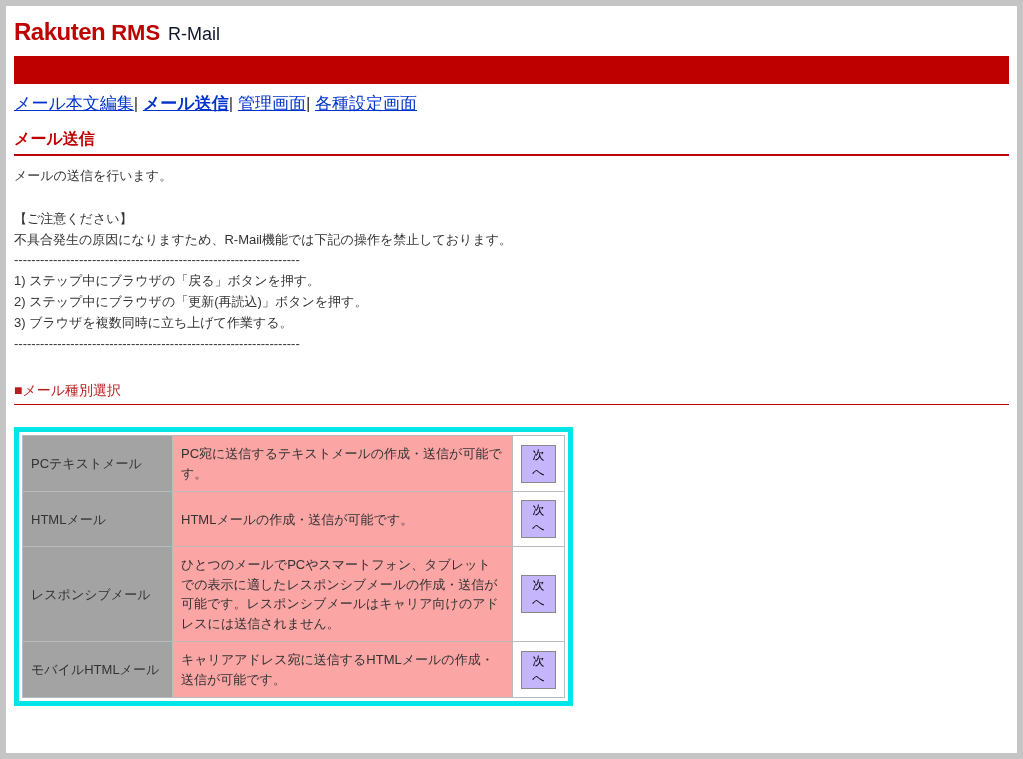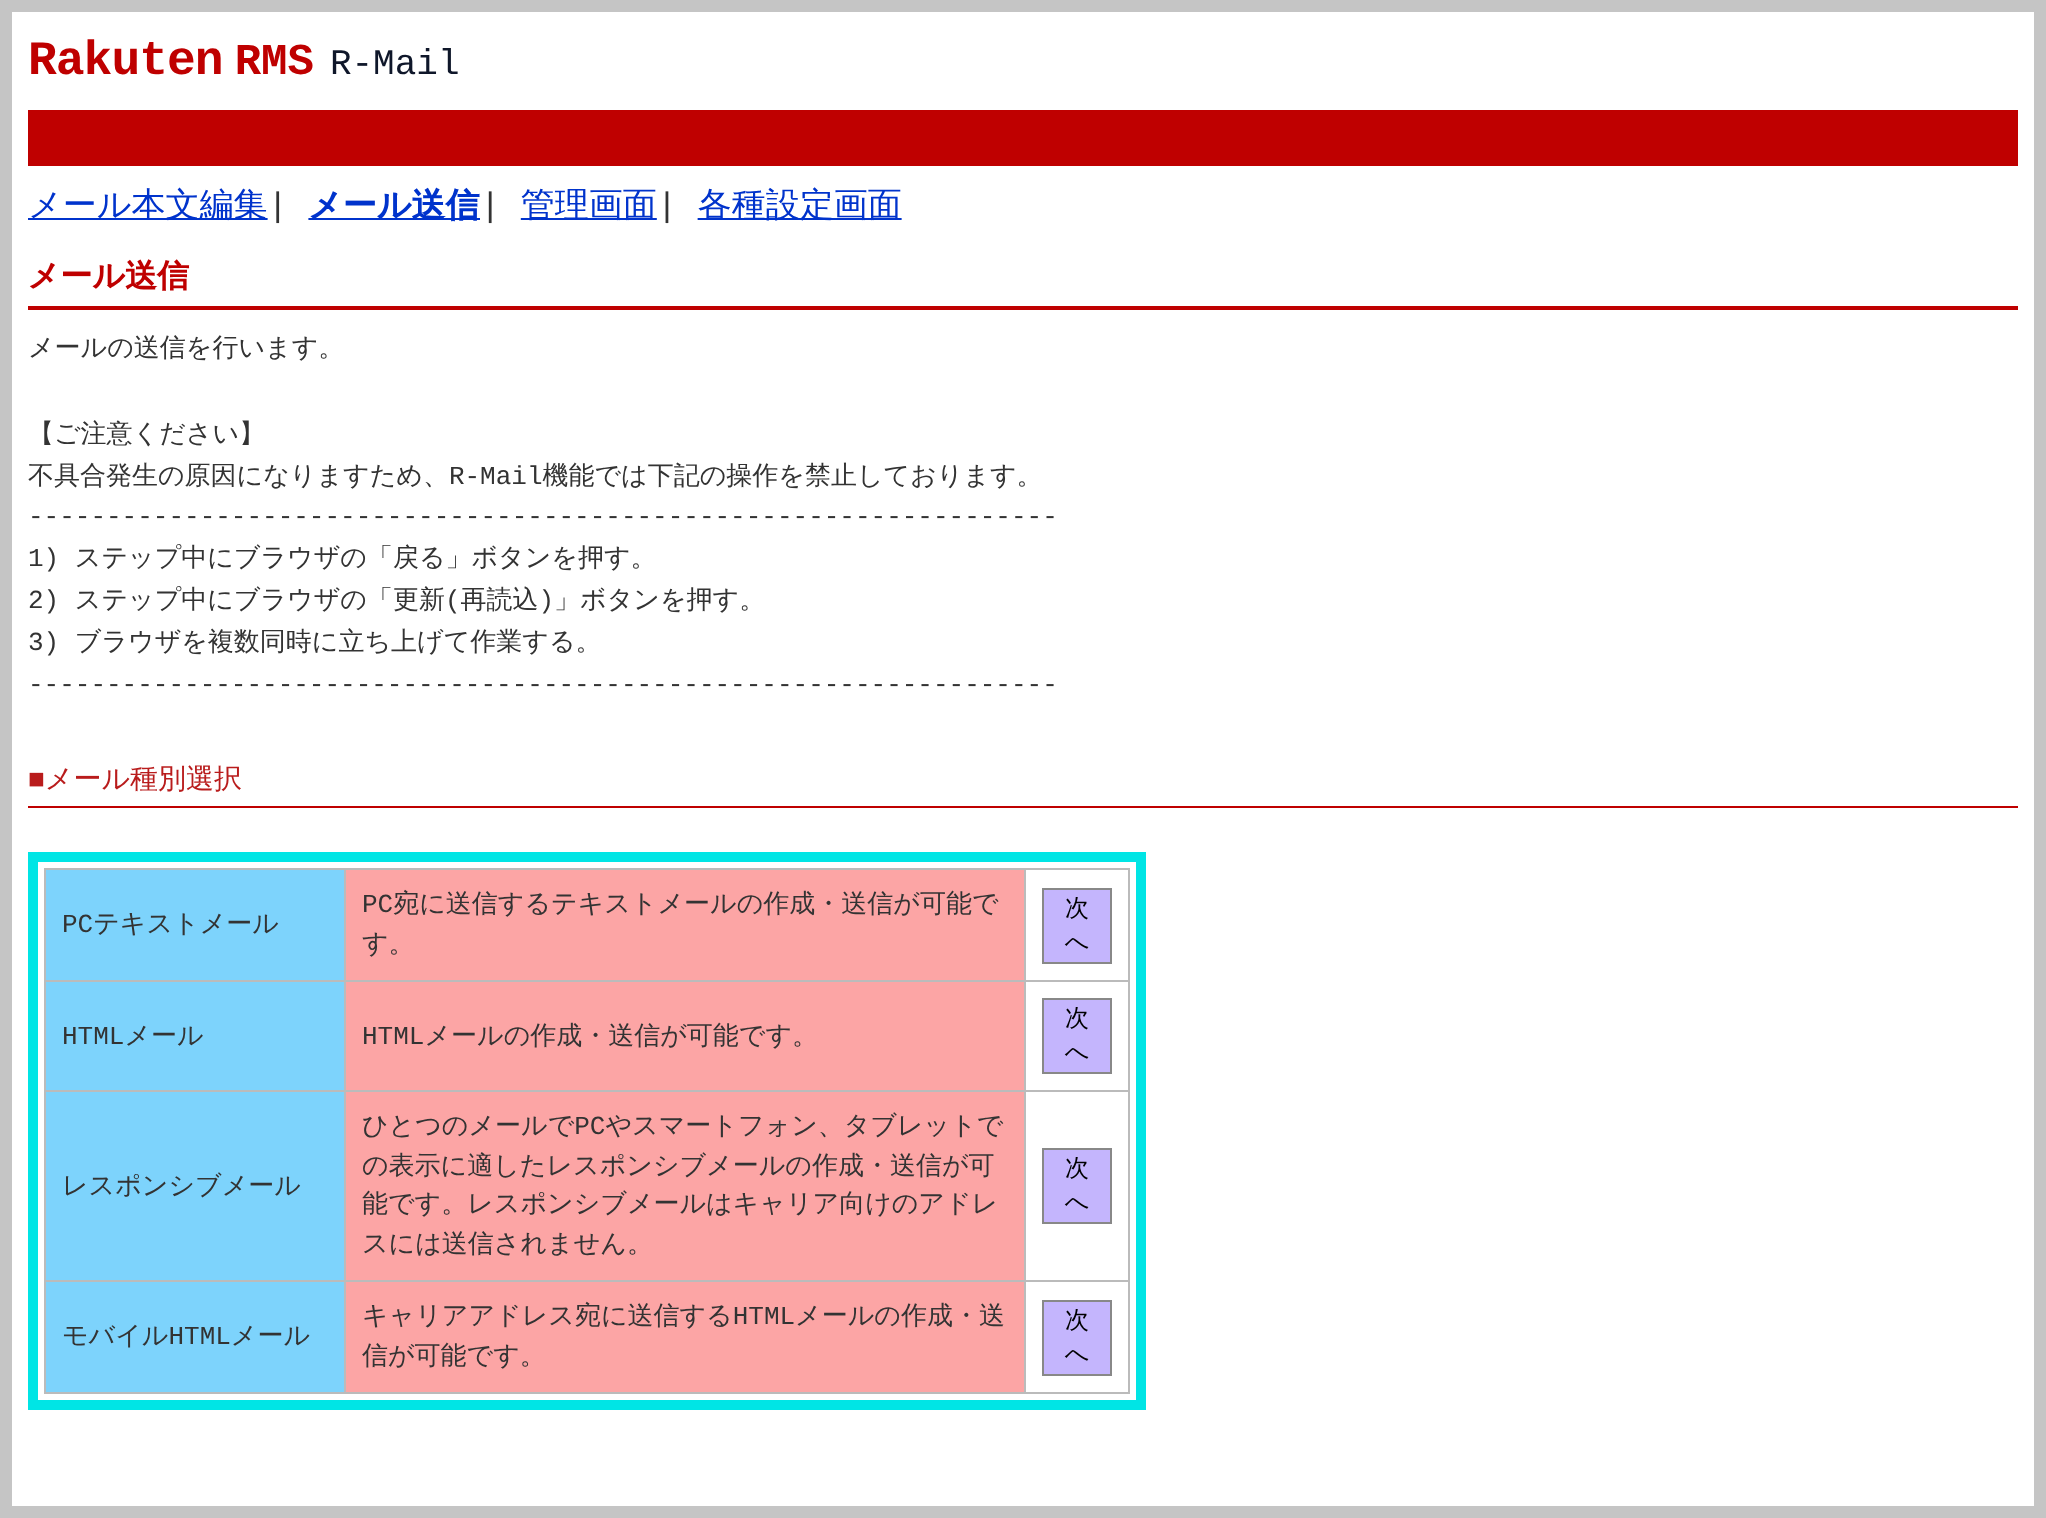--- a/index.html
+++ b/index.html
@@ -8,21 +8,20 @@
       padding: 6px;
       font-family: "Hiragino Kaku Gothic ProN", "Hiragino Sans", Meiryo, sans-serif;
       font-size: 13px;
       color: #333;
     }
     .page {
       background: #fff;
       width: 100%;
       min-height: 747px;
       padding: 8px 8px 0 8px;
-      font-family: Liberation Mono, monospace;
     }
     .logo-row {
       display: flex;
       align-items: baseline;
       gap: 2px;
       margin: 4px 0 10px 0;
     }
     .logo-rakuten {
       color: #bf0000;
       font-weight: 800;
@@ -101,21 +100,21 @@
       border-collapse: collapse;
     }
     table.mail-types td {
       border: 1px solid #bbb;
       padding: 8px 8px;
       vertical-align: middle;
       font-size: 13px;
       line-height: 1.5;
     }
     table.mail-types td.th {
-      background: #7dd3fc;
+      background: #a3a3a3;
       width: 150px;
       font-weight: 400;
     }
     table.mail-types td.desc {
       width: 340px;
       background: #fca5a5;
     }
     table.mail-types td.act {
       background: #fff;
       width: 52px;

